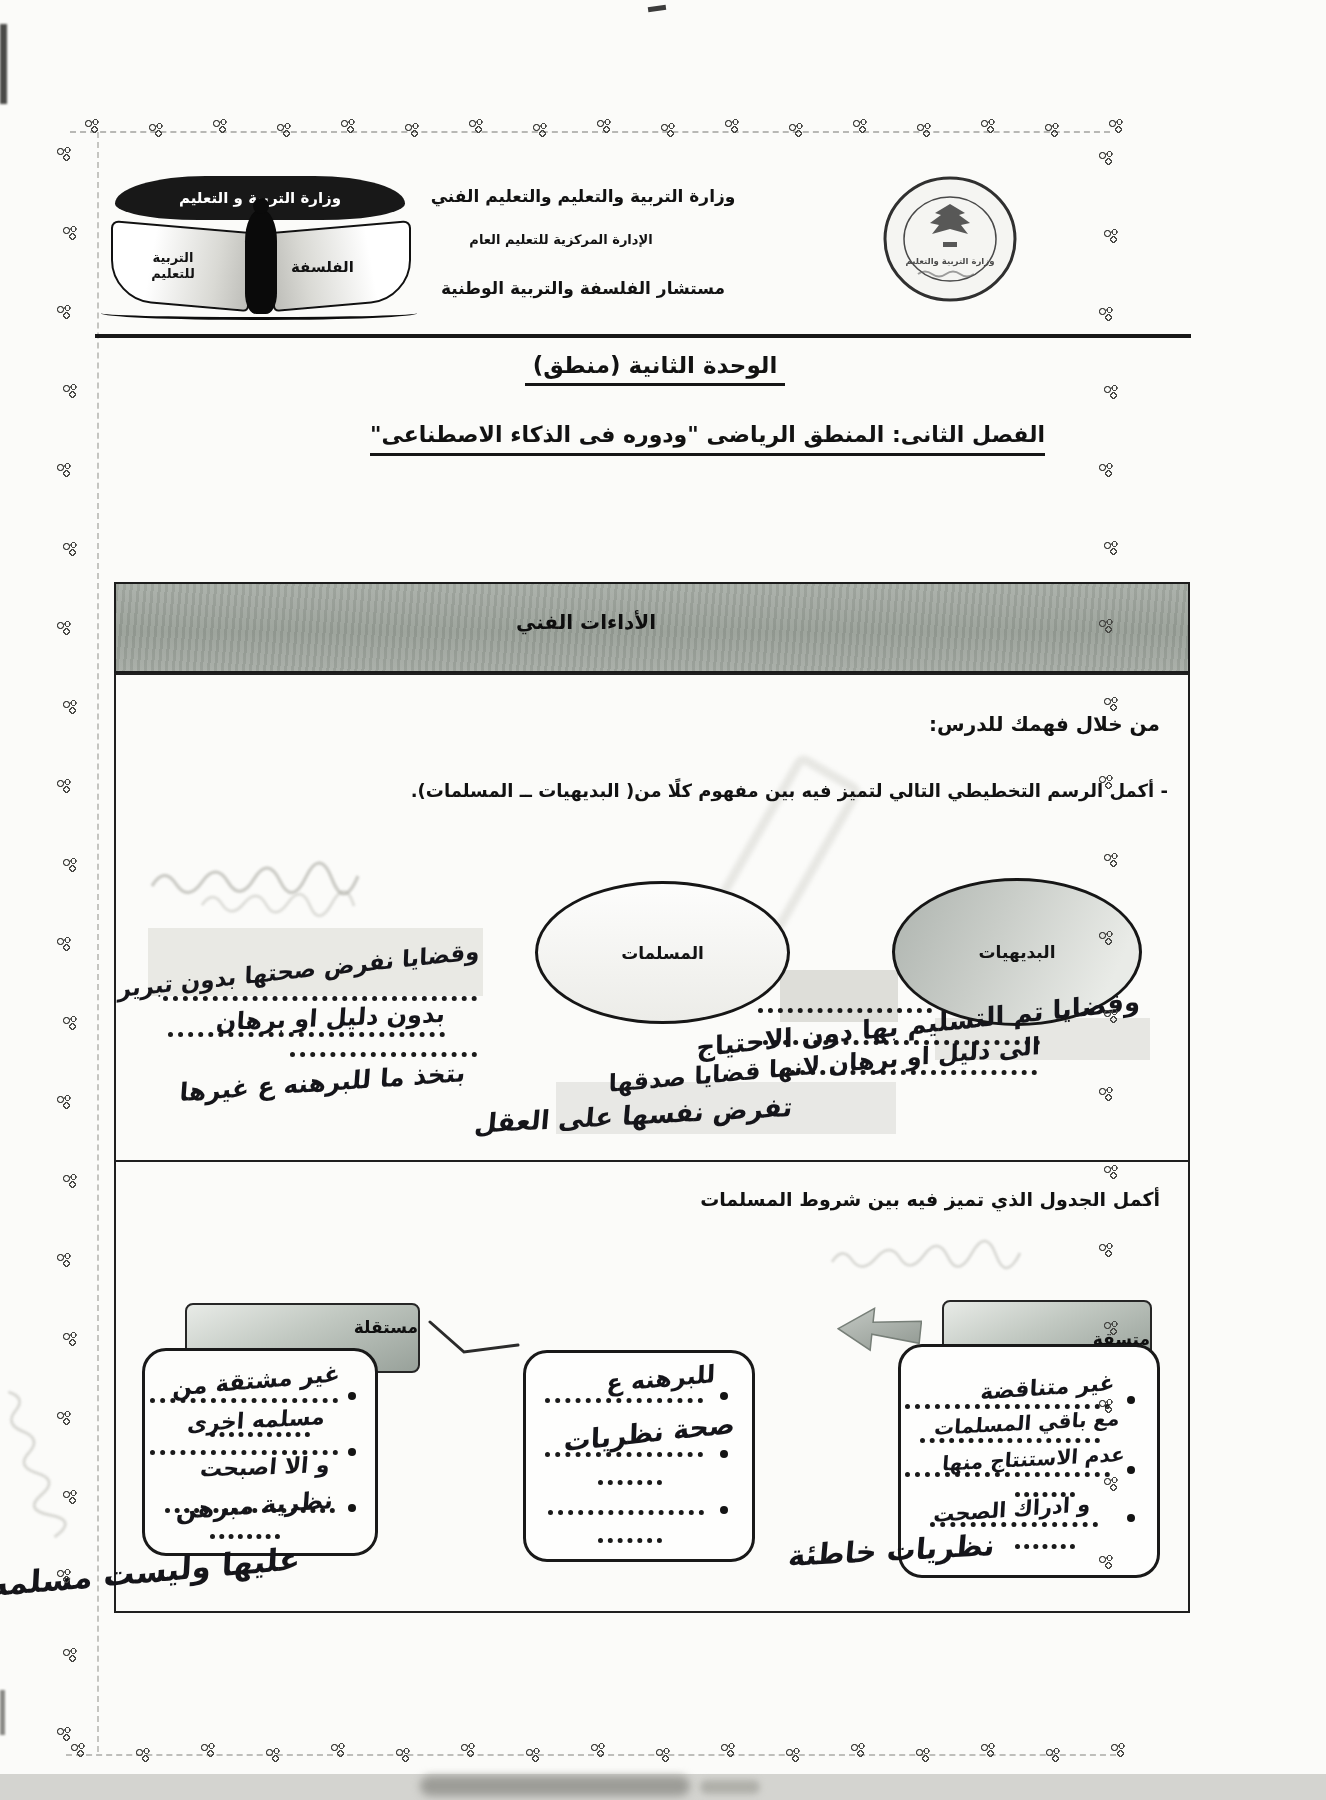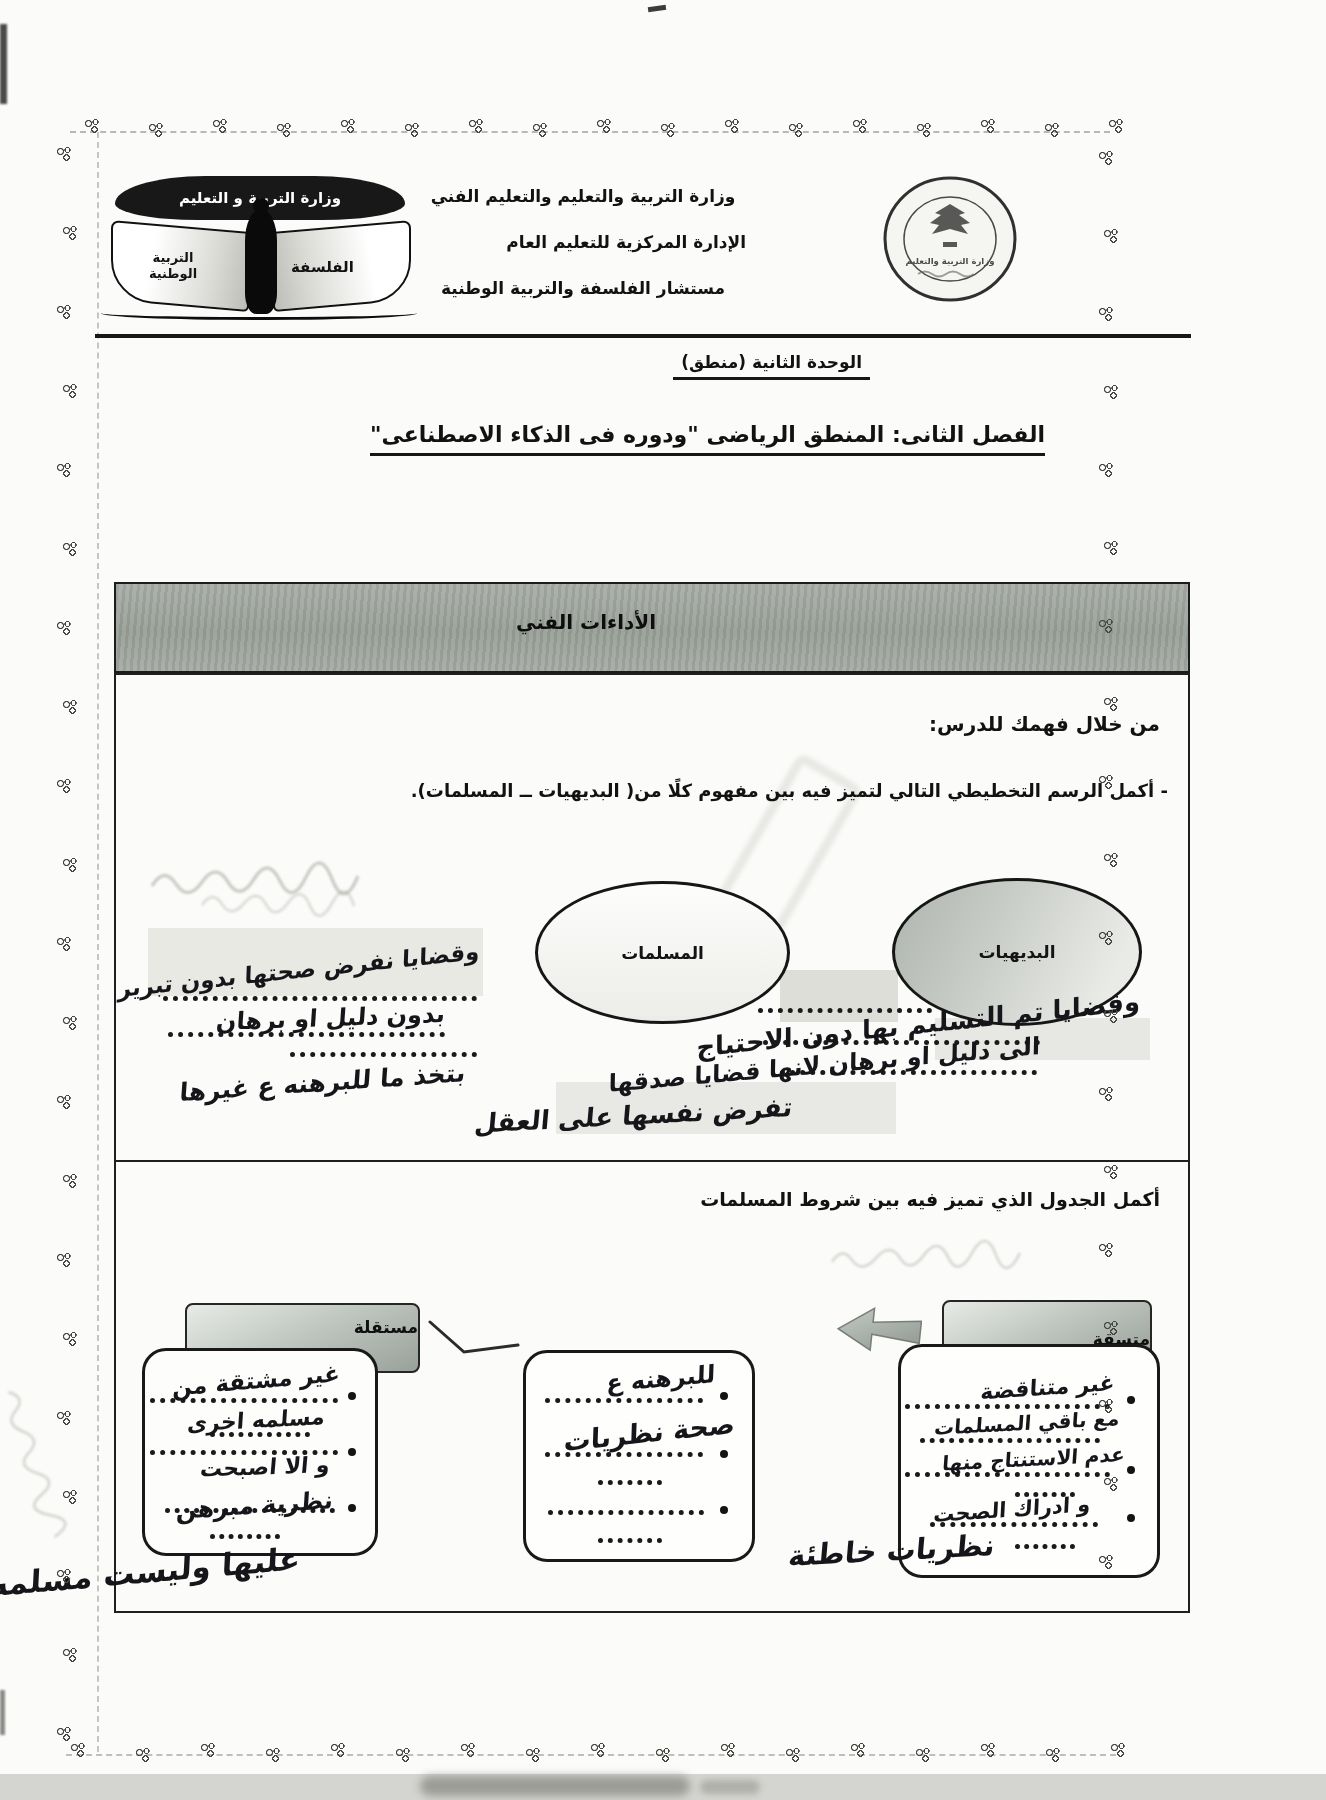--- a/index.html
+++ b/index.html
@@ -57,43 +57,43 @@
                 background:linear-gradient(100deg,#ffffff 30%,#d9d9d4 75%,#bdbdb8);
                 transform:skewY(5deg);border-radius:8px 2px 6px 40px"></div>
     <div class="abs" style="left:178px;top:56px;width:138px;height:80px;border:2.5px solid #111;
                 background:linear-gradient(260deg,#ffffff 30%,#d9d9d4 75%,#bdbdb8);
                 transform:skewY(-5deg);border-radius:2px 8px 40px 6px"></div>
     <div class="abs" style="left:150px;top:40px;width:32px;height:104px;background:#0a0a0a;
                 border-radius:45% 45% 35% 35% / 30% 30% 20% 20%"></div>
     <div class="abs" style="left:158px;top:28px;width:16px;height:16px;background:#0a0a0a;border-radius:50%"></div>
     <div class="pr" style="left:196px;top:88px;font-size:15px">الفلسفة</div>
     <div style="position:absolute;left:36px;top:80px;width:84px;text-align:center;
-                font-size:13px;font-weight:bold;line-height:1.25;white-space:normal">التربية الوطنية</div>
+                font-size:13px;font-weight:bold;line-height:1.25;white-space:normal">التربية للتعليم</div>
     <div class="abs" style="left:6px;top:136px;width:316px;height:14px;border-bottom:3.5px solid #0d0d0d;border-radius:0 0 48% 48%"></div>
   </div>
 
   <div class="pr" style="left:418px;top:186px;width:330px;text-align:center;font-size:17px">وزارة التربية والتعليم والتعليم الفني</div>
-  <div class="pr" style="left:416px;top:232px;width:330px;text-align:right;font-size:17px">الإدارة المركزية للتعليم العام</div>
+  <div class="pr" style="left:396px;top:232px;width:330px;text-align:center;font-size:13px">الإدارة المركزية للتعليم العام</div>
   <div class="pr" style="left:418px;top:278px;width:330px;text-align:center;font-size:17px">مستشار الفلسفة والتربية الوطنية</div>
 
   <svg class="abs" style="left:852px;top:172px;filter:blur(.5px);opacity:.92;z-index:2" width="196" height="136" viewBox="0 0 196 136">
     <ellipse cx="98" cy="67" rx="65" ry="61" fill="#f5f5f2" stroke="#1f1f1f" stroke-width="3"></ellipse>
     <ellipse cx="98" cy="67" rx="46" ry="42" fill="none" stroke="#3a3a3a" stroke-width="1.5"></ellipse>
     <path id="sealarc" d="M98,119 a52,49 0 1 1 0.01,0" fill="none"></path>
     <text font-size="10" font-weight="bold" letter-spacing="2" fill="#222222">
       <textPath href="#sealarc">MINISTRY OF EDUCATION AND TECHNICAL</textPath>
     </text>
     <path d="M98,32 l-15,9 6,2 -11,8 9,2 -7,9 18,-5 v13 h-7 v5 h14 v-5 h-7 v-13 l18,5 -7,-9 9,-2 -11,-8 6,-2 z" fill="#2d2d2d" opacity=".85"></path>
     <text x="98" y="92" text-anchor="middle" font-size="8.5" font-weight="bold" fill="#3c3c3c">وزارة التربية والتعليم</text>
     <path d="M66,102 q7,-5 14,0 t14,0 t14,0 t14,0" stroke="#555" stroke-width="2" fill="none" opacity=".6"></path>
   </svg>
 
   <div class="abs" style="left:95px;top:334px;width:1096px;height:4px;background:#181818;z-index:2"></div>
 
-  <div class="pr" style="left:440px;top:352px;width:430px;font-size:17px">
+  <div class="pr" style="left:440px;top:352px;width:430px;text-align:center;font-size:23px">
     <span style="border-bottom:3px solid #161616;padding:0 8px 5px">الوحدة الثانية (منطق)</span>
   </div>
   <div class="pr" style="right:281px;top:422px;font-size:22px">
     <span style="border-bottom:3px solid #161616;padding-bottom:6px">الفصل الثانى: المنطق الرياضى "ودوره فى الذكاء الاصطناعى"</span>
   </div>
 
   <div class="banner">
     <div style="position:absolute;left:360px;top:26px;width:220px;text-align:center;
                 font-size:20px;font-weight:bold;color:#0e0e0e;z-index:2">الأداءات الفني</div>
   </div>

